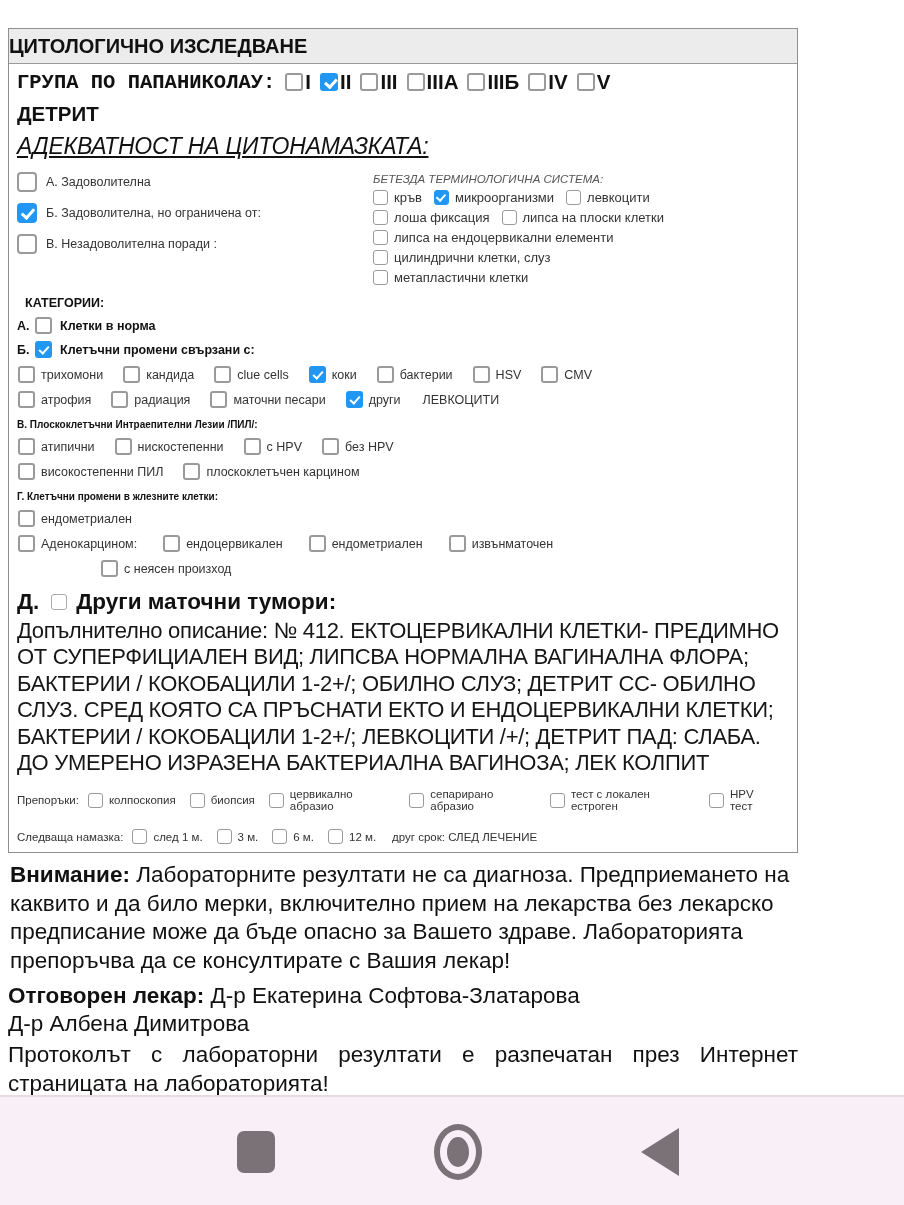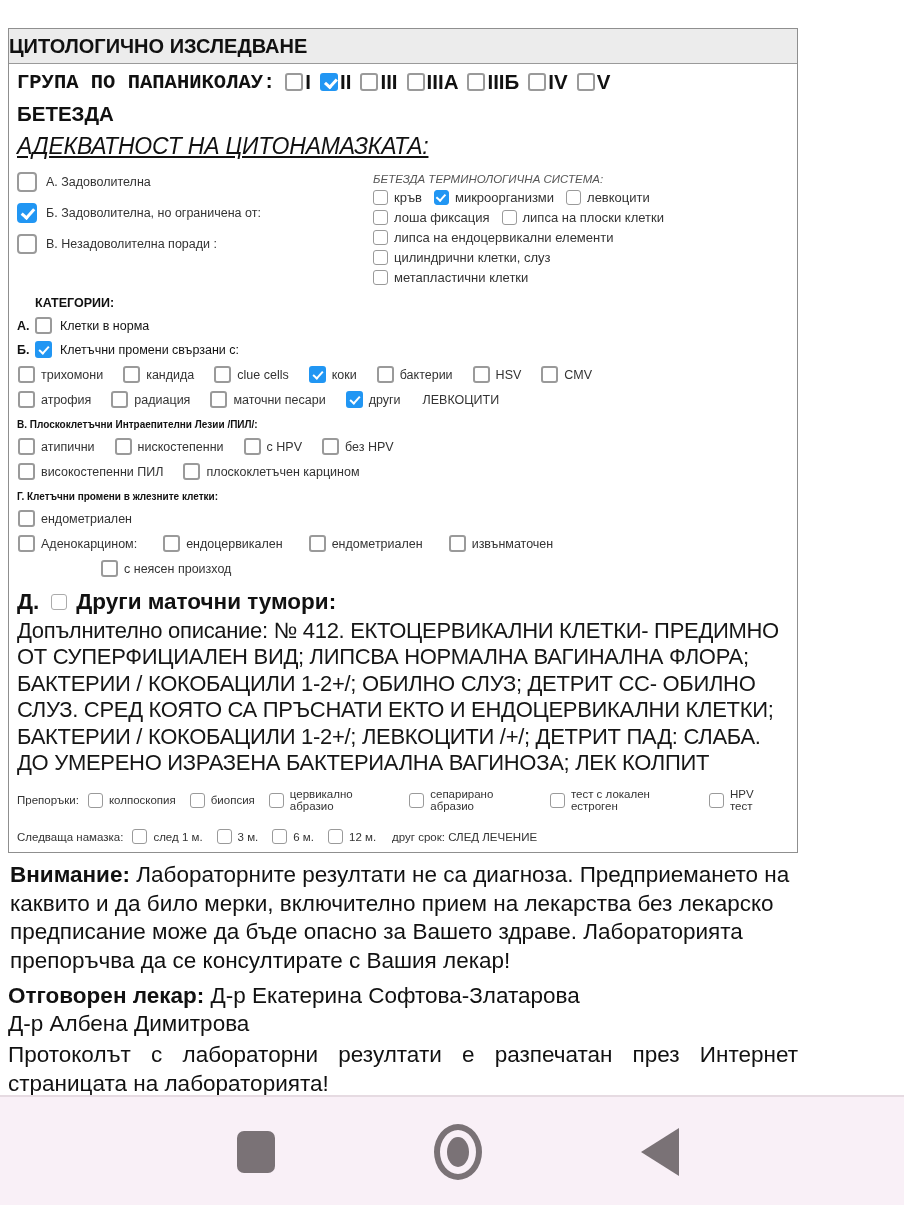--- a/index.html
+++ b/index.html
@@ -50,25 +50,25 @@
   .two-col { display:flex; margin-top:12px; }
   .col-left { width:358px; flex:none; padding-left:2px; }
   .col-left .opt { display:flex; margin-bottom:11px; font-size:12.5px; color:#333;text-align:center; }
   .col-left .opt .cb { margin-right:9px; }
   .col-right { flex:1; padding-top:1px; }
   .term-title { font-size:11.5px; font-style:italic; color:#555; margin-bottom:5px; }
   .term-row { display:flex; align-items:center; margin-bottom:5px; font-size:13px; color:#333; }
   .term-row .opt { margin-right:12px; }
 
   
-  .cat-title { font-size:12.5px; font-weight:bold; margin:6px 0 0 20px; }
+  .cat-title { font-size:12.5px; font-weight:bold; margin:6px 0 0 10px; }
   .cat-line { display:flex; align-items:center; font-size:12.5px; margin:7px 0 0 2px; }
   .cat-line .pfx { font-weight:bold; width:18px; flex:none; }
   .cat-line .cb { margin-right:8px; }
-  .cat-line .blabel { font-weight:normal; }
+  .cat-line .blabel { font-weight:bold; }
   .cat-sub { display:flex; align-items:center; font-size:12.5px; color:#333; margin:8px 0 0 3px; }
   .cat-sub .opt { margin-right:20px; }
   .cat-sub .sfx { margin-left:2px; }
   .sec-title { font-size:10px; font-weight:bold; margin:11px 0 0 2px; }
   .indent95 { margin-left:86px; }
 
   
   .d-row { display:flex; align-items:center; font-size:22.5px; font-weight:bold; margin:12px 0 0 2px; }
   .d-row .cb { margin:0 9px 0 12px; }
 
@@ -137,21 +137,21 @@
         <span class="opt">
             <span class="cb cb18"></span>
             <span>IV</span>
           </span>
         <span class="opt">
             <span class="cb cb18"></span>
             <span>V</span>
           </span>
       </div>
 
-      <div class="bethesda">БЕТЕЗДА</div>
+      <div class="bethesda">ДЕТРИТ</div>
       <div class="adequacy-title">АДЕКВАТНОСТ НА ЦИТОНАМАЗКАТА:</div>
 
       <div class="two-col">
         <div class="col-left">
           <span class="opt">
               <span class="cb cb20"></span>
               <span>А. Задоволителна</span>
             </span>
           <span class="opt">
               <span class="cb cb20 checked"></span>

